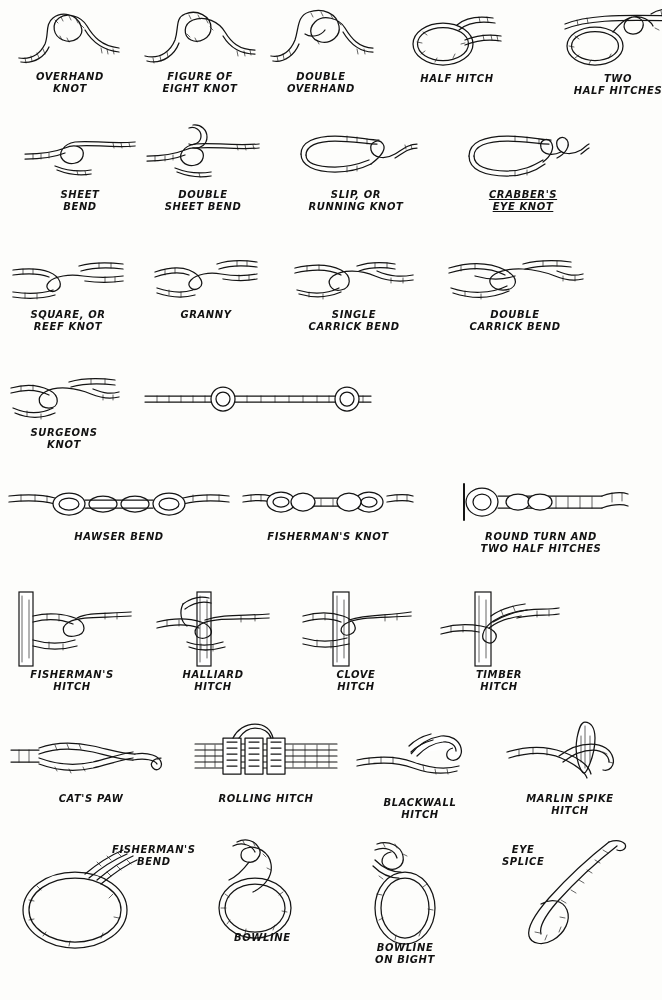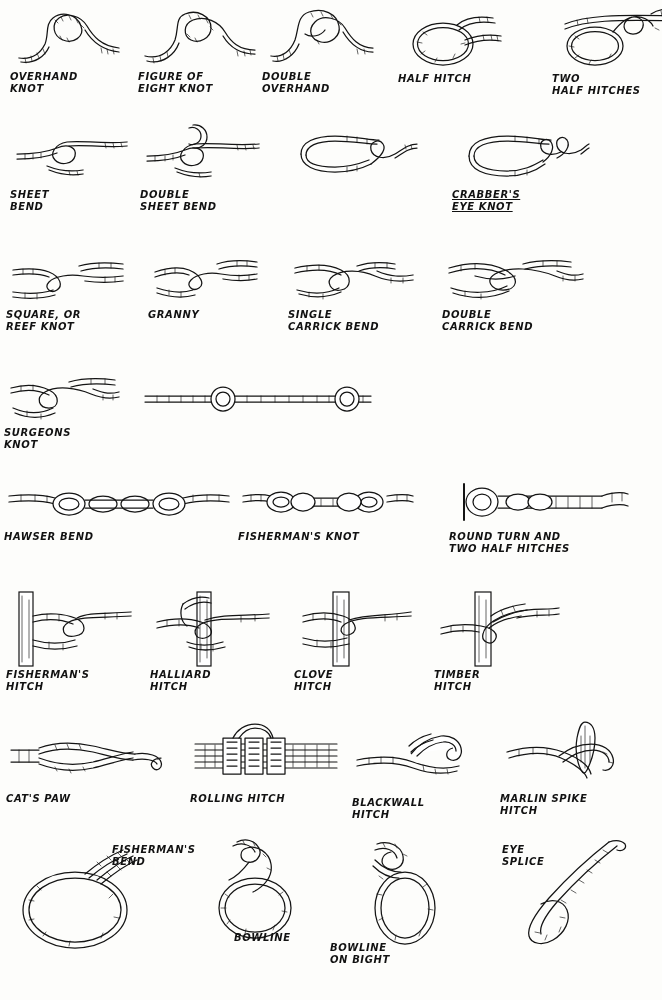--- a/index.html
+++ b/index.html
@@ -20,21 +20,21 @@
     height: 1000px;
     background: #fdfdfb;
   }
   .row {
     position: absolute;
     left: 0;
     width: 662px;
   }
   .knot {
     position: absolute;
-    text-align: left;
+    text-align: center;
   }
   .art {
     position: relative;
     margin: 0 auto;
   }
   .art svg {
     display: block;
     overflow: visible;
   }
   .caption {
@@ -168,21 +168,21 @@
           <path class="hatch" d="M20,30 L24,33 M14,40 L19,41 M20,52 L24,49 M34,58 L36,54 M54,52 L56,48"></path>
         </svg>
       </div>
       <div class="caption">TWO
 HALF HITCHES</div>
     </div>
   </div>
 
   <div class="row" style="top:122px;height:112px;">
 
-    <div class="knot" style="left:10px;top:0;width:124px;">
+    <div class="knot" style="left:18px;top:0;width:124px;">
       <div class="art" style="width:118px;height:64px;">
         <svg viewBox="0 0 118 64" width="118" height="64">
           <path class="rope" d="M4,32 C20,32 34,30 44,26 C56,21 64,26 62,34 C60,42 48,44 42,38 C36,32 42,22 54,20 C68,18 86,22 114,20"></path>
           <path class="rope" d="M4,37 C20,37 34,35 44,31"></path>
           <path class="rope" d="M56,24 C70,22 88,26 114,24"></path>
           <path class="rope" d="M34,44 C44,48 58,50 70,48"></path>
           <path class="rope" d="M36,48 C46,52 58,54 70,52"></path>
           <path class="hatch" d="M12,32 L12,37 M20,32 L20,37 M28,31 L28,36 M92,21 L93,26 M100,21 L101,26 M108,21 L109,25 M56,49 L57,53 M64,49 L65,53"></path>
         </svg>
       </div>
@@ -212,20 +212,22 @@
         <svg viewBox="0 0 130 62" width="130" height="62">
           <path class="rope" d="M10,30 C10,18 24,12 44,12 C64,12 78,16 88,16"></path>
           <path class="rope" d="M15,31 C15,22 26,17 44,17 C62,17 76,20 86,20"></path>
           <path class="rope" d="M10,30 C10,42 24,48 44,48 C60,48 72,44 80,40"></path>
           <path class="rope" d="M15,31 C15,39 26,43 44,43 C58,43 68,40 78,36"></path>
           <path class="rope" d="M80,40 C88,34 96,26 92,20 C88,14 78,18 80,26 C82,34 94,36 104,30 C112,25 118,20 126,20"></path>
           <path class="rope" d="M104,34 C112,29 118,24 126,24"></path>
           <path class="hatch" d="M56,12 L56,17 M66,13 L66,18 M76,15 L76,20 M114,21 L115,25 M120,21 L121,25 M56,43 L56,48 M66,42 L66,47"></path>
         </svg>
       </div>
+      <div class="caption">SLIP, OR
+RUNNING KNOT</div>
     </div>
 
     <div class="knot" style="left:452px;top:2px;width:142px;text-decoration:underline;">
       <div class="art" style="width:136px;height:62px;">
         <svg viewBox="0 0 136 62" width="136" height="62">
           <path class="rope" d="M14,32 C14,18 30,12 52,12 C74,12 86,16 96,16"></path>
           <path class="rope" d="M19,32 C19,22 32,17 52,17 C70,17 84,20 94,20"></path>
           <path class="rope" d="M14,32 C14,46 30,52 52,52 C70,52 82,46 90,40"></path>
           <path class="rope" d="M19,32 C19,42 32,47 52,47 C68,47 78,42 88,36"></path>
           <path class="rope" d="M88,38 C96,32 100,24 96,18 C92,13 84,16 86,24 C88,31 98,32 106,28"></path>

